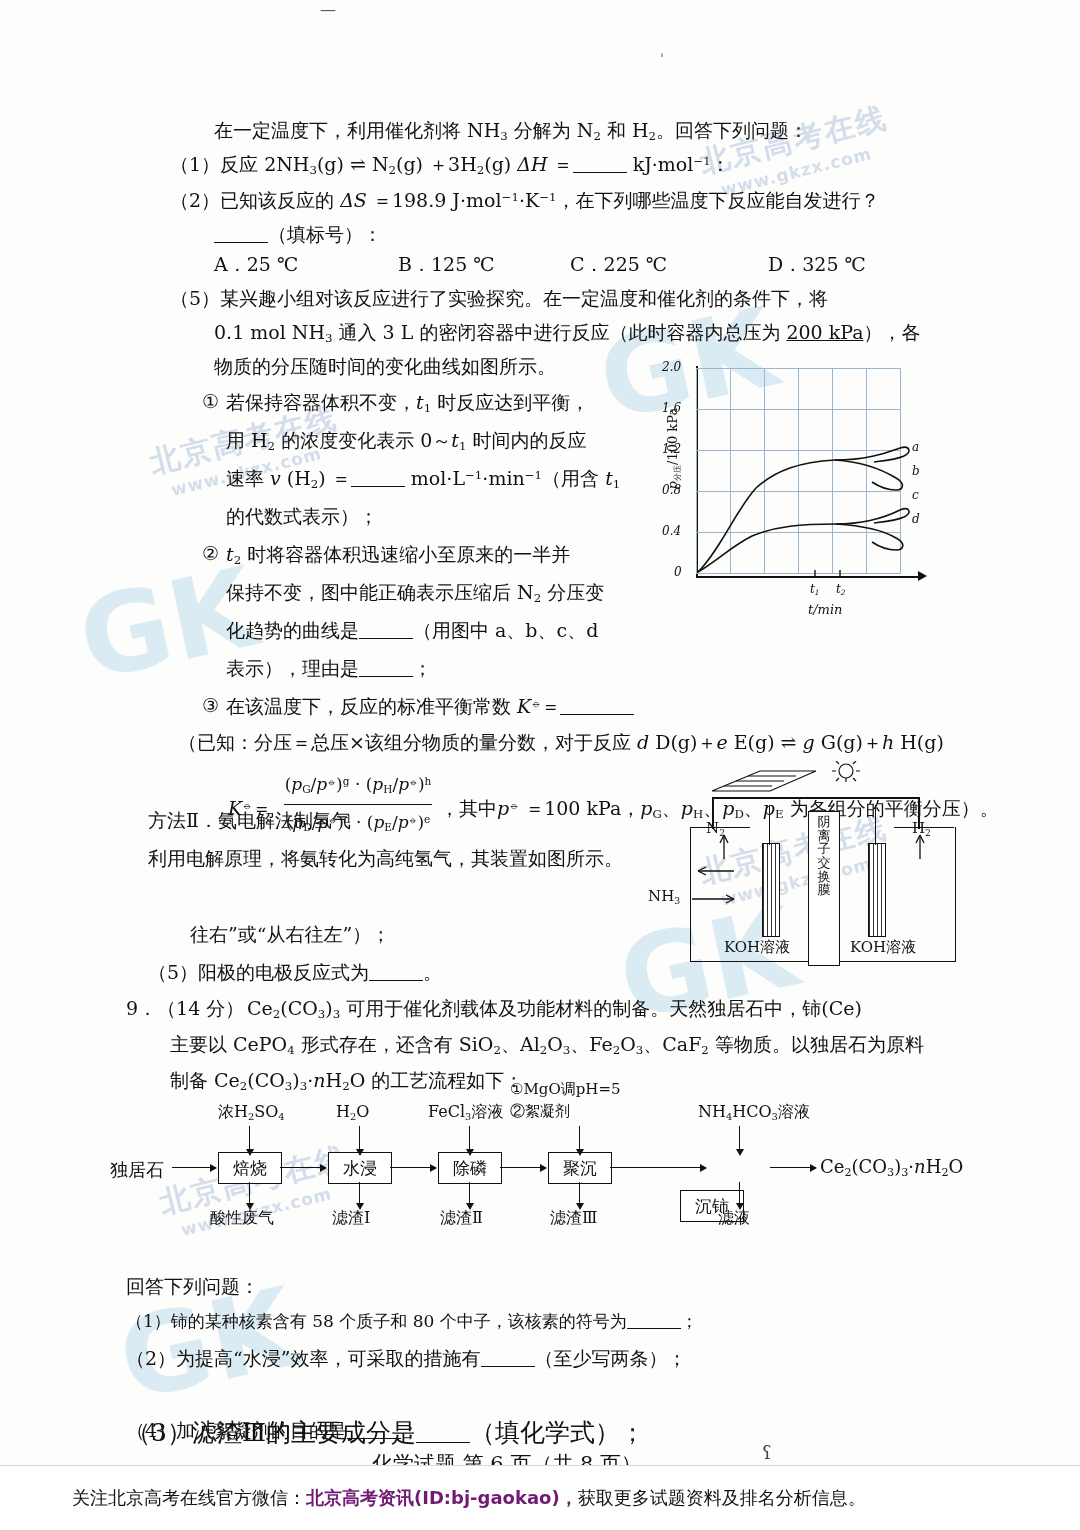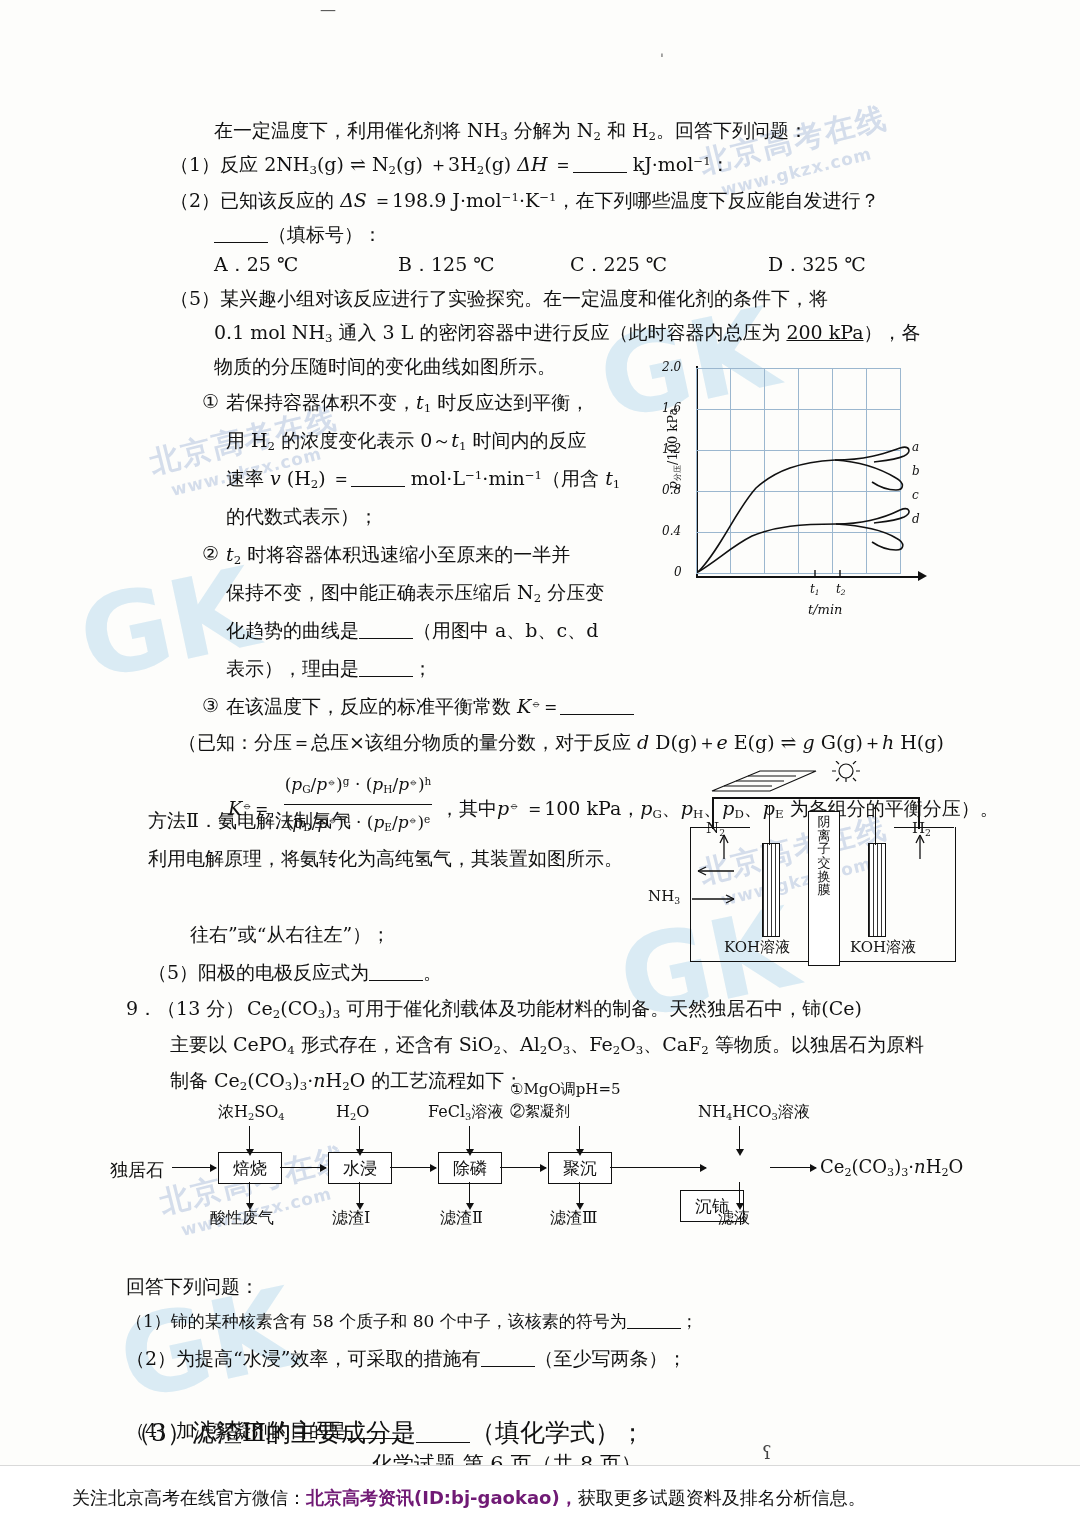--- a/index.html
+++ b/index.html
@@ -164,21 +164,21 @@
 
   <div class="txt" style="left:148px;top:808px;font-size:19px;">方法Ⅱ．氨电解法制氢气</div>
   <div class="txt" style="left:148px;top:846px;font-size:19px;">利用电解原理，将氨转化为高纯氢气，其装置如图所示。</div>
 
   <div class="txt" style="left:190px;top:922px;font-size:19px;">往右”或“从右往左”）；</div>
   <div class="txt" style="left:148px;top:960px;font-size:19px;">
     （5）阳极的电极反应式为<span class="fill"></span>。
   </div>
 
   <div class="txt" style="left:126px;top:996px;font-size:19px;">
-    <span>9．</span><span>（13 分）</span>
+    <span>9．</span><span>（14 分）</span>
   </div>
   <div class="txt" style="left:247px;top:996px;font-size:19px;">
     Ce<sub>2</sub>(CO<sub>3</sub>)<sub>3</sub> 可用于催化剂载体及功能材料的制备。天然独居石中，铈(Ce)
   </div>
   <div class="txt" style="left:170px;top:1032px;font-size:19px;">
     主要以 CePO<sub>4</sub> 形式存在，还含有 SiO<sub>2</sub>、Al<sub>2</sub>O<sub>3</sub>、Fe<sub>2</sub>O<sub>3</sub>、CaF<sub>2</sub> 等物质。以独居石为原料
   </div>
   <div class="txt" style="left:170px;top:1068px;font-size:19px;">
     制备 Ce<sub>2</sub>(CO<sub>3</sub>)<sub>3</sub>·<span class="it">n</span>H<sub>2</sub>O 的工艺流程如下：
   </div>

